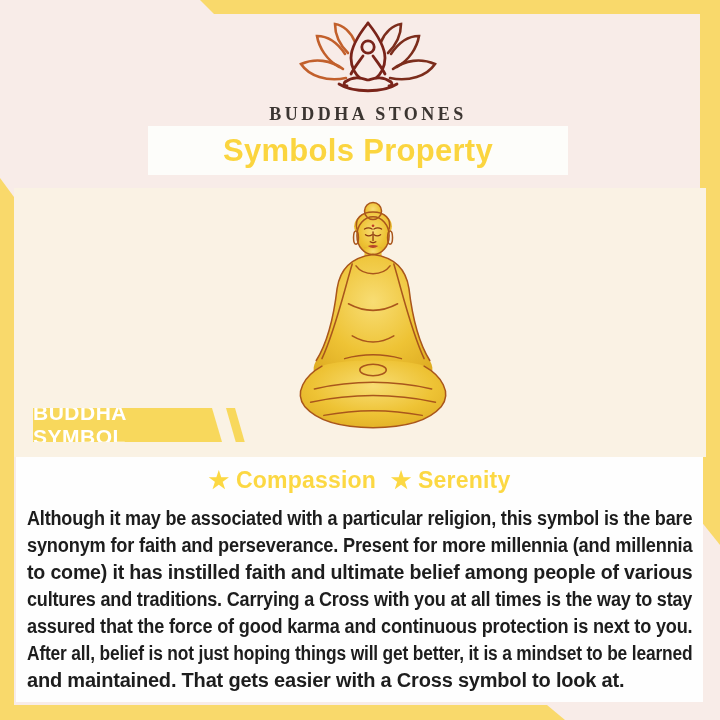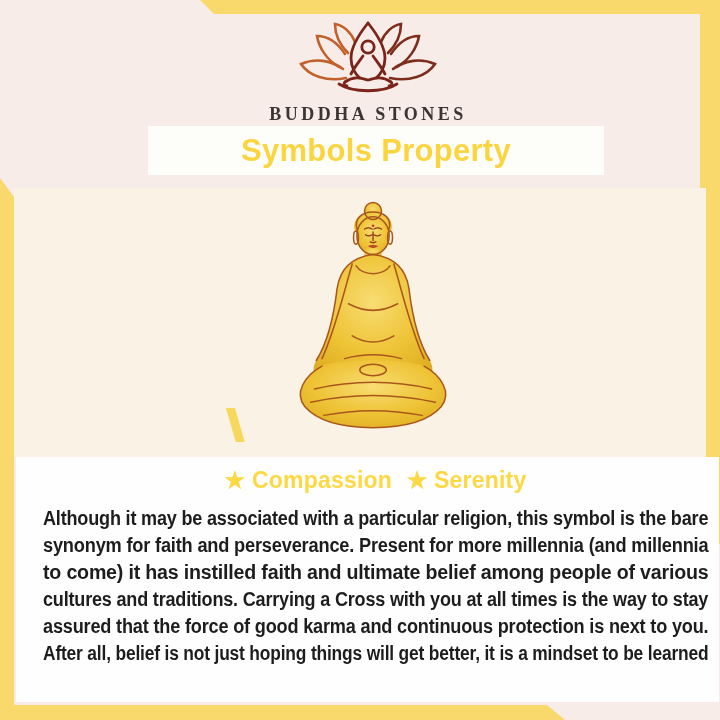--- a/index.html
+++ b/index.html
@@ -23,21 +23,21 @@
   .logo-wrap{position:absolute;left:8px;top:20px;width:720px;text-align:center;}
   .lotus{display:block;margin:0 auto;}
   .brand{
     margin-top:4px;
     font-family:"Liberation Serif",serif;
     font-size:18px;font-weight:600;letter-spacing:3.5px;color:#3b3531;
   }
 
   
   .title-banner{
-    position:absolute;left:148px;top:126px;width:456px;height:49px;
+    position:absolute;left:148px;top:126px;width:420px;height:49px;
     background:#fdfdfa;display:flex;align-items:center;justify-content:center;
   }
   .title-banner span{
     font-size:31px;font-weight:700;color:#fbd53f;letter-spacing:0.3px;
   }
 
   
   .art-bg{position:absolute;left:14px;top:188px;width:692px;height:269px;background:#faf2e4;}
   .buddha{position:absolute;left:286px;top:191px;}
 
@@ -51,21 +51,20 @@
   .tag span{font-size:21px;font-weight:700;color:#ffffff;letter-spacing:0.5px;padding-right:10px;}
   .tag-tail{
     position:absolute;left:226px;top:408px;width:9px;height:34px;
     background:#f8d85c;transform:skewX(16deg);transform-origin:top left;
   }
 
   
   .panel{
     position:absolute;left:16px;top:457px;width:687px;height:245px;
     background:#fefefe;
-    padding-left:16px;
   }
   .headline{
     margin-top:10px;text-align:center;
     font-size:23px;font-weight:700;color:#fcd843;letter-spacing:0.2px;
   }
   .headline .part2{margin-left:8px;}
   .para{
     margin:11px 2px 0 11px;width:665px;
     font-size:20px;font-weight:700;color:#1d1d1d;letter-spacing:-0.2px;
   }
@@ -160,30 +159,34 @@
       <path d="M83,33 Q87,30.5 91,33"></path>
       <path d="M93,33 Q97,30.5 101,33"></path>
       <path d="M84,39 Q87.5,41.5 91,39"></path>
       <path d="M93,39 Q96.5,41.5 100,39"></path>
       <path d="M92,36 L92,45 M89,46.5 Q92,48.5 95,46.5"></path>
     </g>
     <circle cx="92" cy="29.5" r="1.4" fill="#c23b24"></circle>
     <path d="M86.5,51 Q92,55 97.5,51 Q92,49 86.5,51 Z" fill="#b8452a"></path>
   </svg>
 
+  <div class="tag">
+    <span>BUDDHA SYMBOL</span>
+  </div>
   <div class="tag-tail"></div>
 
   <div class="panel">
     <div class="headline">
       <span class="part1">★ Compassion</span>
       <span class="part2">★ Serenity</span>
     </div>
     <div class="para">
         <div class="pline" style="transform: scaleX(0.902307);">Although it may be associated with a particular religion, this symbol is the bare</div>
         <div class="pline" style="transform: scaleX(0.909713);">synonym for faith and perseverance. Present for more millennia (and millennia</div>
         <div class="pline" style="transform: scaleX(0.980826);">to come) it has instilled faith and ultimate belief among people of various</div>
         <div class="pline" style="transform: scaleX(0.901084);">cultures and traditions. Carrying a Cross with you at all times is the way to stay</div>
         <div class="pline" style="transform: scaleX(0.905995);">assured that the force of good karma and continuous protection is next to you.</div>
         <div class="pline" style="transform: scaleX(0.869281);">After all, belief is not just hoping things will get better, it is a mindset to be learned</div>
+        <div class="pline">and maintained. That gets easier with a Cross symbol to look at.</div>
       </div>
   </div>
 
 </div>
 
 </body></html>

